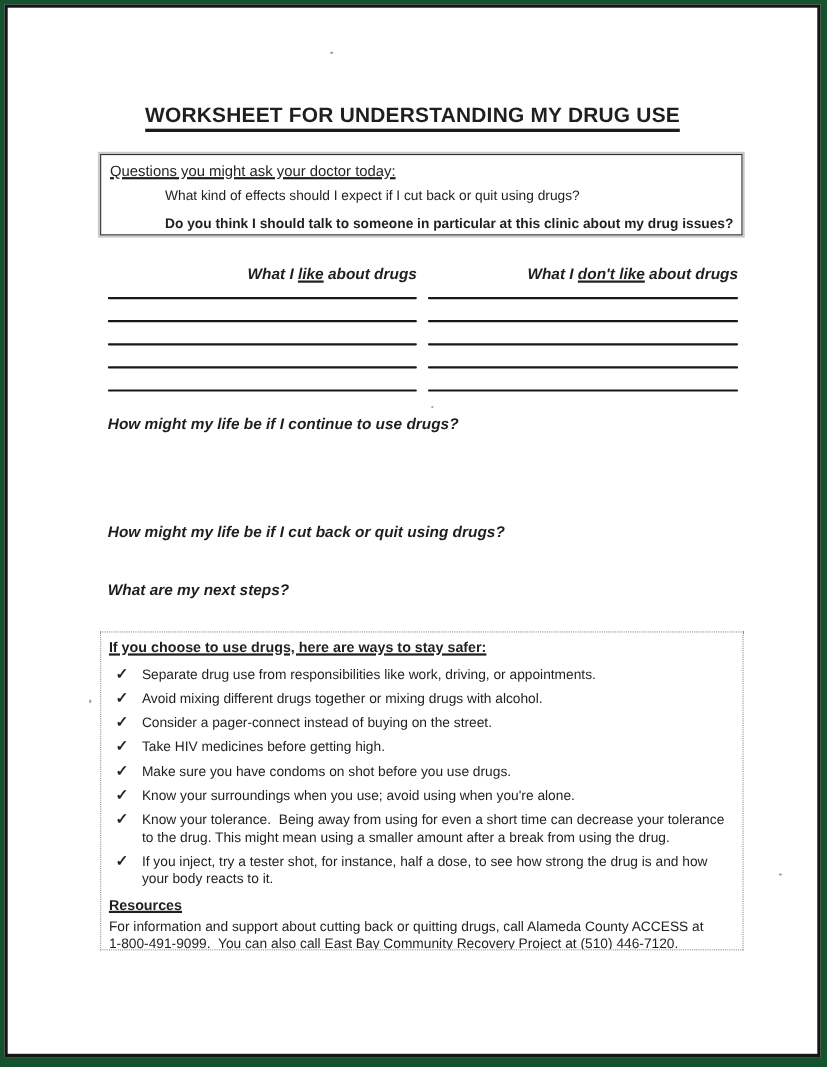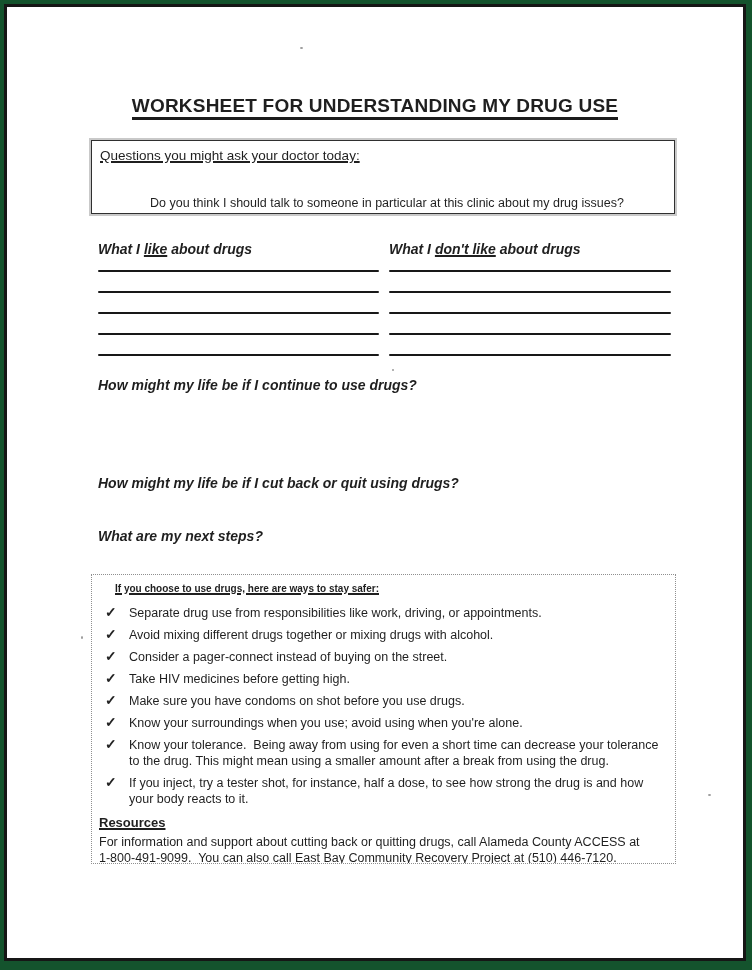--- a/index.html
+++ b/index.html
@@ -34,26 +34,26 @@
     background:#fff;
   }
   .qbox-heading{
     position:absolute;left:8px;top:7px;
     font-size:13.5px;font-weight:normal;
     text-decoration:underline;
     text-decoration-thickness:1.5px;
   }
   .qbox-item{position:absolute;left:58px;font-size:12.5px;}
   .qbox-item-1{top:30px;}
-  .qbox-item-2{top:55px;}
+  .qbox-item-2{top:55px;font-weight:bold;}
   
   .col-header{
     position:absolute;top:234px;
     font-size:14px;font-weight:bold;font-style:italic;
-    text-align:left;
+    text-align:right;
   }
   .col-header.left{left:91px;width:281px;}
   .col-header.right{left:382px;width:282px;}
   .col-header .u{text-decoration:underline;text-decoration-thickness:1.5px;}
   .lines{position:absolute;top:263px;}
   .lines.left-lines{left:91px;width:281px;}
   .lines.right-lines{left:382px;width:282px;}
   .wline{height:2px;background:#181818;margin-bottom:19px;border-radius:1px;}
   
   .reflect{
@@ -63,23 +63,23 @@
   .r1{top:370px;} .r2{top:436px;margin-top:32px;} .r3{top:521px;}
   
   .safer{
     position:absolute;left:84px;top:567px;width:585px;height:290px;
     border:1px dotted #8f8f8f;
     box-sizing:border-box;
     padding:6px 8px 0 7px;
     overflow:hidden;
   }
   .safer-heading{
-    font-size:10px;font-weight:bold;
+    font-size:13px;font-weight:bold;
     text-decoration:underline;text-decoration-thickness:1.5px;
-    margin:0 0 8px 16px;line-height:16px;
+    margin:0 0 8px 0;line-height:16px;
   }
   .check-item{
     display:flex;align-items:flex-start;
     margin:0 0 6px 0;
   }
   .check{
     flex:0 0 16px;width:16px;margin:0 8px 0 6px;
     font-size:14px;font-weight:bold;line-height:15px;color:#242424;
   }
   .tip-text{
@@ -107,20 +107,21 @@
 </head>
 <body>
 
 <div class="page">
   <div class="frame">
 
     <h1 class="title"><span class="u-title">WORKSHEET FOR UNDERSTANDING MY DRUG USE</span></h1>
 
     <section class="qbox">
       <div class="qbox-heading">Questions you might ask your doctor today:</div>
+      <div class="qbox-item qbox-item-1">What kind of effects should I expect if I cut back or quit using drugs?</div>
       <div class="qbox-item qbox-item-2">Do you think I should talk to someone in particular at this clinic about my drug issues?</div>
     </section>
 
     <div class="col-header left"><span>What I </span><span class="u">like</span><span> about drugs</span></div>
     <div class="col-header right"><span>What I </span><span class="u">don't like</span><span> about drugs</span></div>
 
     <div class="lines left-lines">
       <div class="wline"></div>
       <div class="wline"></div>
       <div class="wline"></div>

